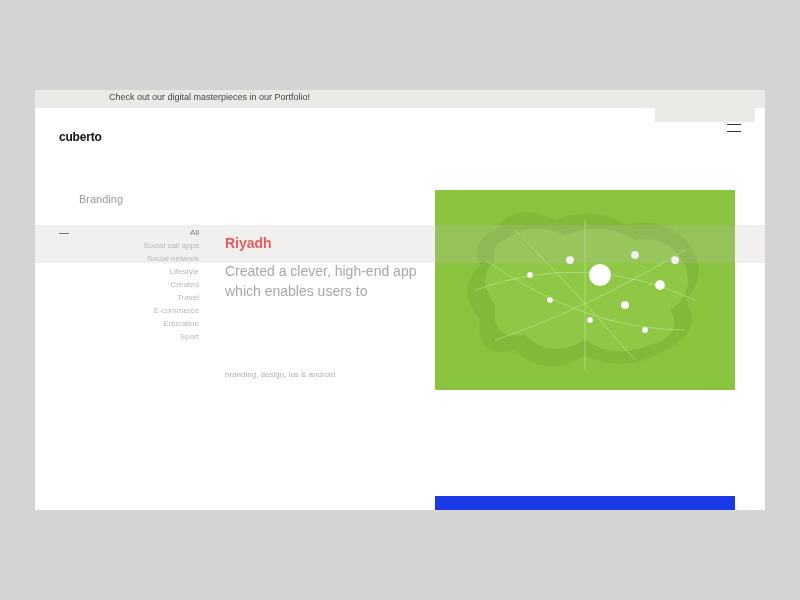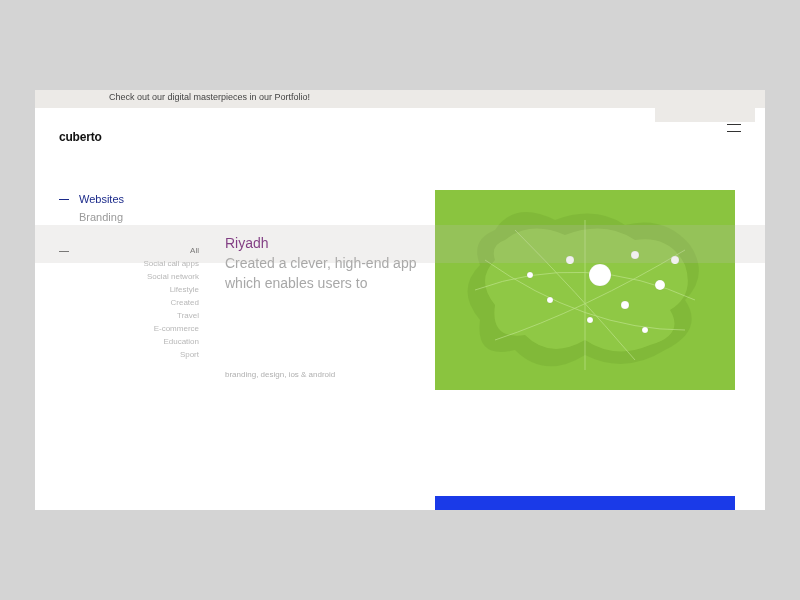--- a/index.html
+++ b/index.html
@@ -111,23 +111,23 @@
     background: #666;
   }
   .content {
     position: absolute;
     left: 190px;
     top: 145px;
     width: 220px;
   }
   .project-title {
     font-size: 14px;
-    color: #701a75;
-    font-weight: 400;
-    margin-bottom: 2px;
+    color: #ef4444;
+    font-weight: 700;
+    margin-bottom: 10px;
   }
   .project-desc {
     font-size: 14px;
     color: #a8a8a8;
     line-height: 1.45;
   }
   .project-tags {
     position: absolute;
     left: 190px;
     top: 280px;
@@ -183,21 +183,20 @@
 
   <div class="logo">cuberto</div>
 
   <div class="hamburger">
     <span></span>
       <span></span>
   </div>
 
   <nav class="sidebar">
     <div class="primary-nav">
-      <div class="nav-item active"><span>Websites</span></div>
       <div class="nav-item"><span>Branding</span></div>
     </div>
     <div class="filter-nav">
       <div class="filter-item active"><span>All</span></div>
       <div class="filter-item"><span>Social call apps</span></div>
       <div class="filter-item"><span>Social network</span></div>
       <div class="filter-item"><span>Lifestyle</span></div>
       <div class="filter-item"><span>Created</span></div>
       <div class="filter-item"><span>Travel</span></div>
       <div class="filter-item"><span>E-commerce</span></div>

